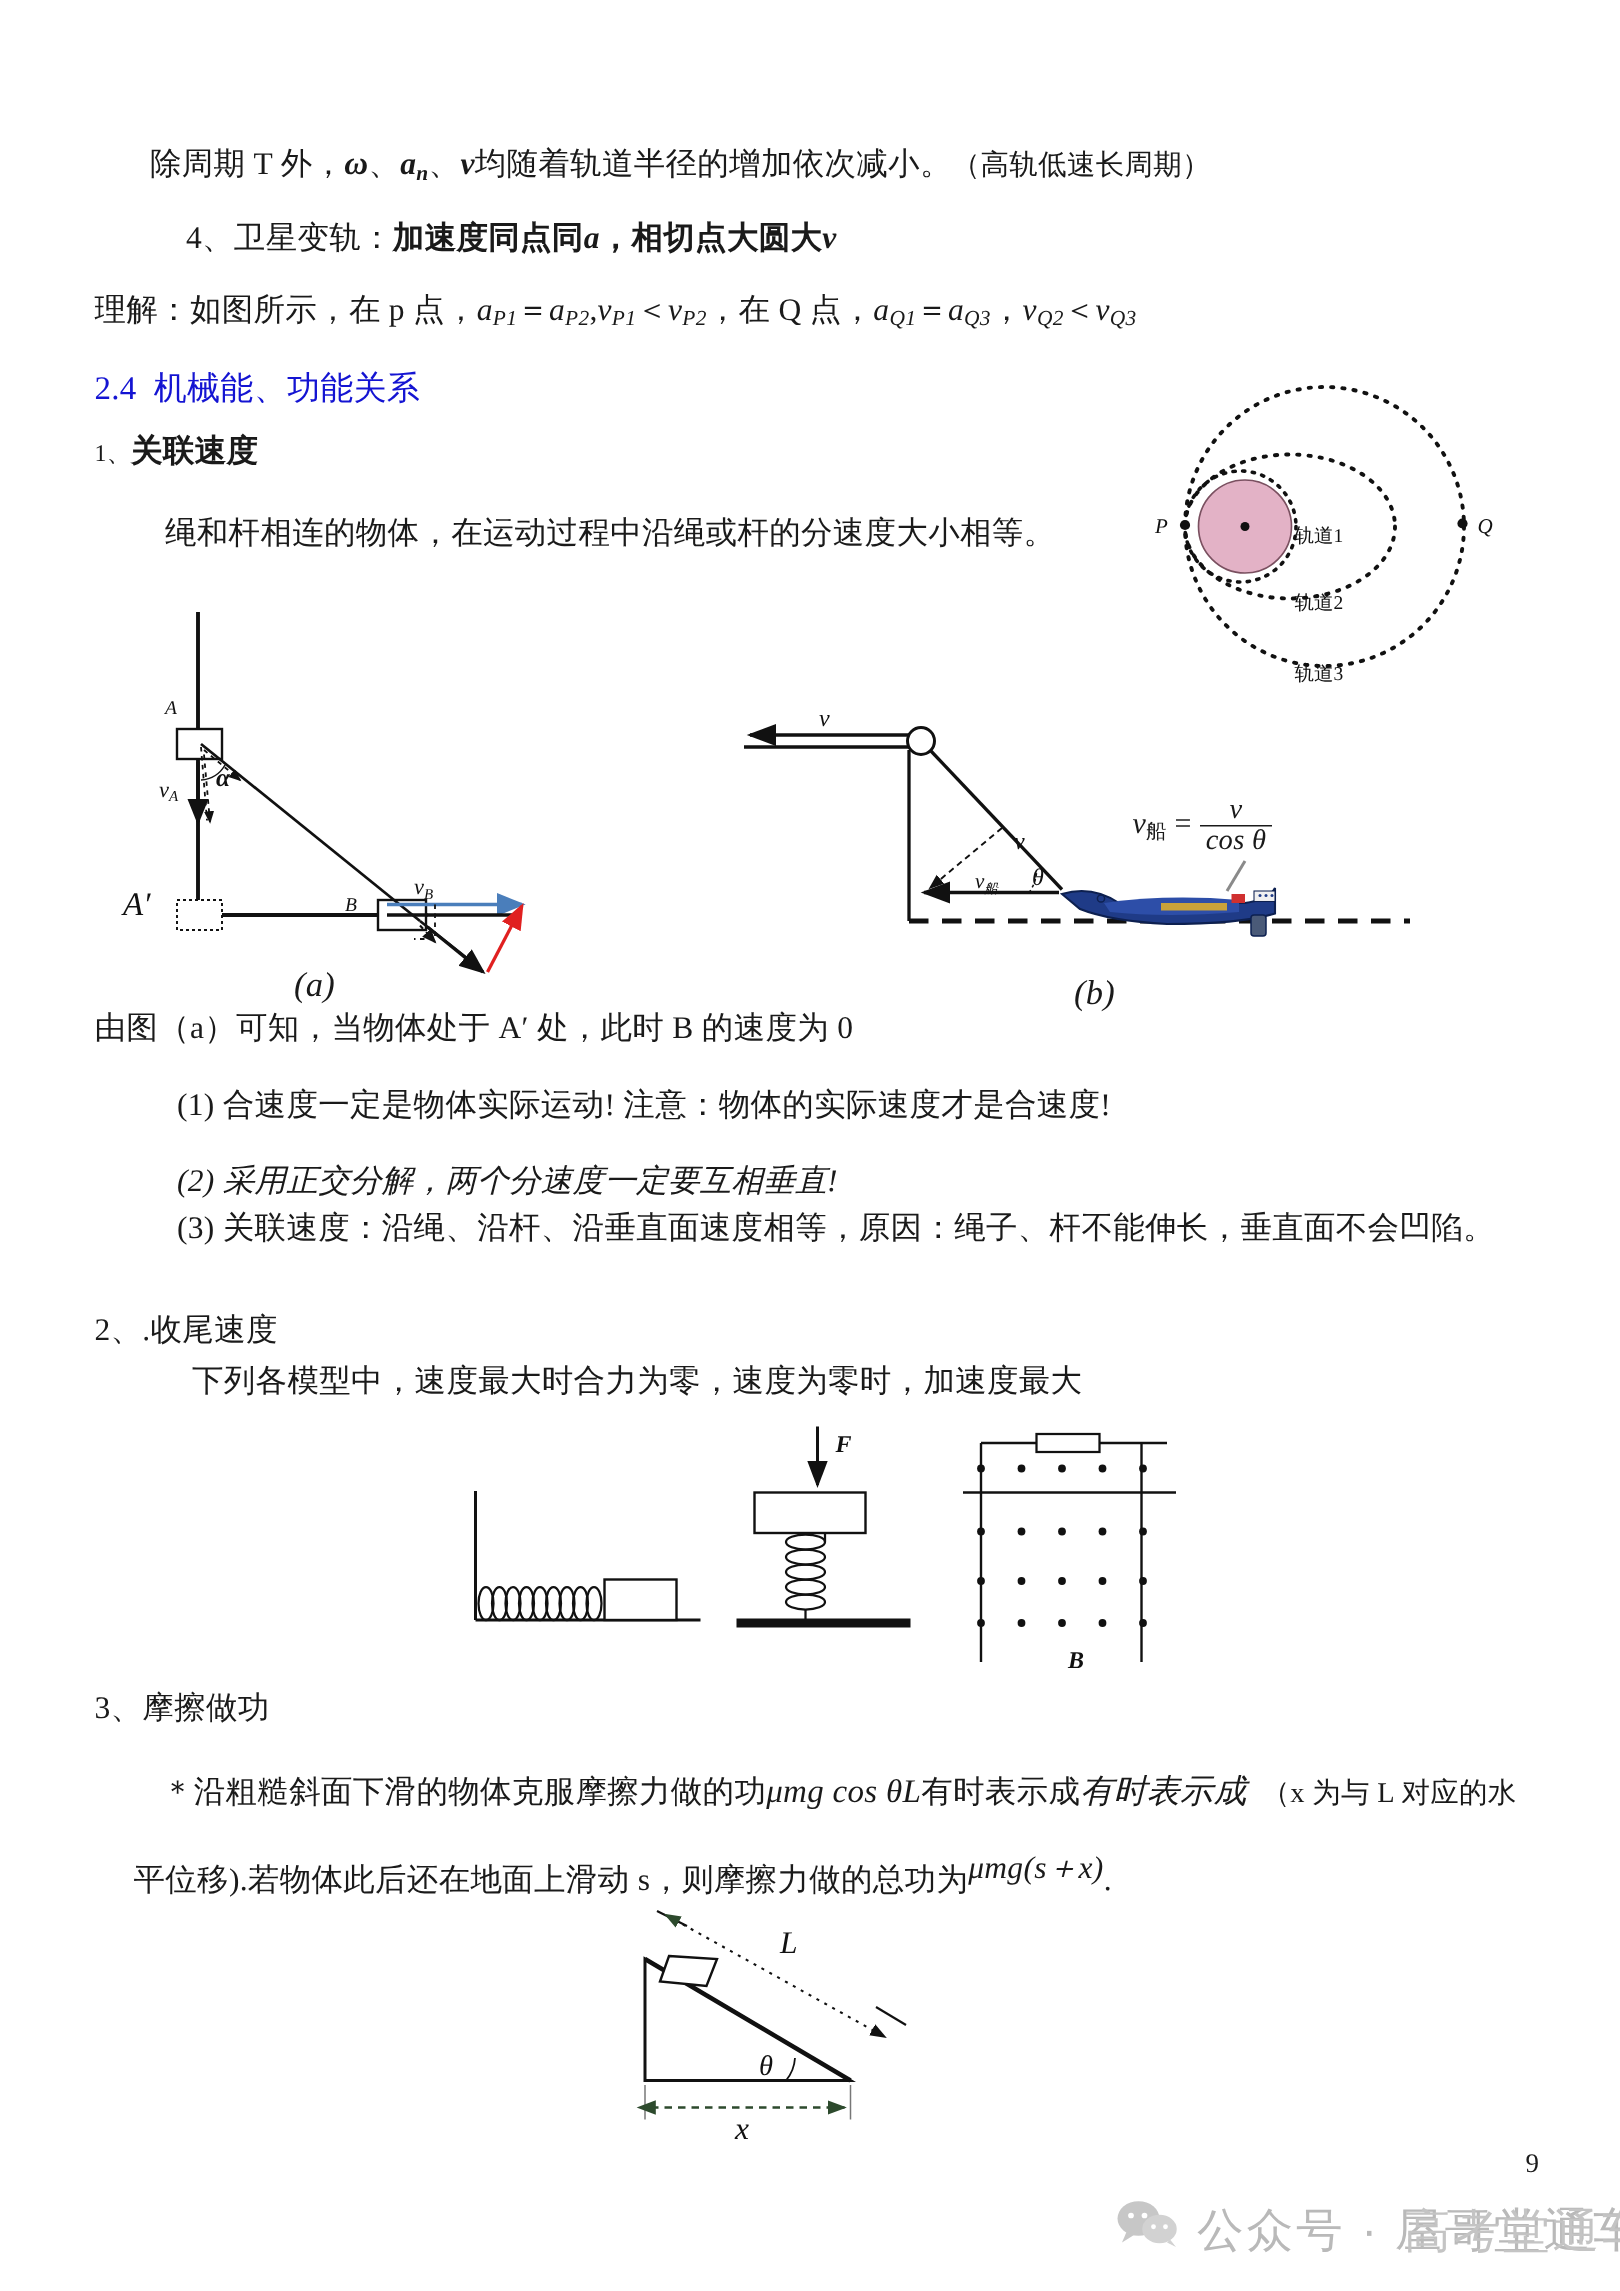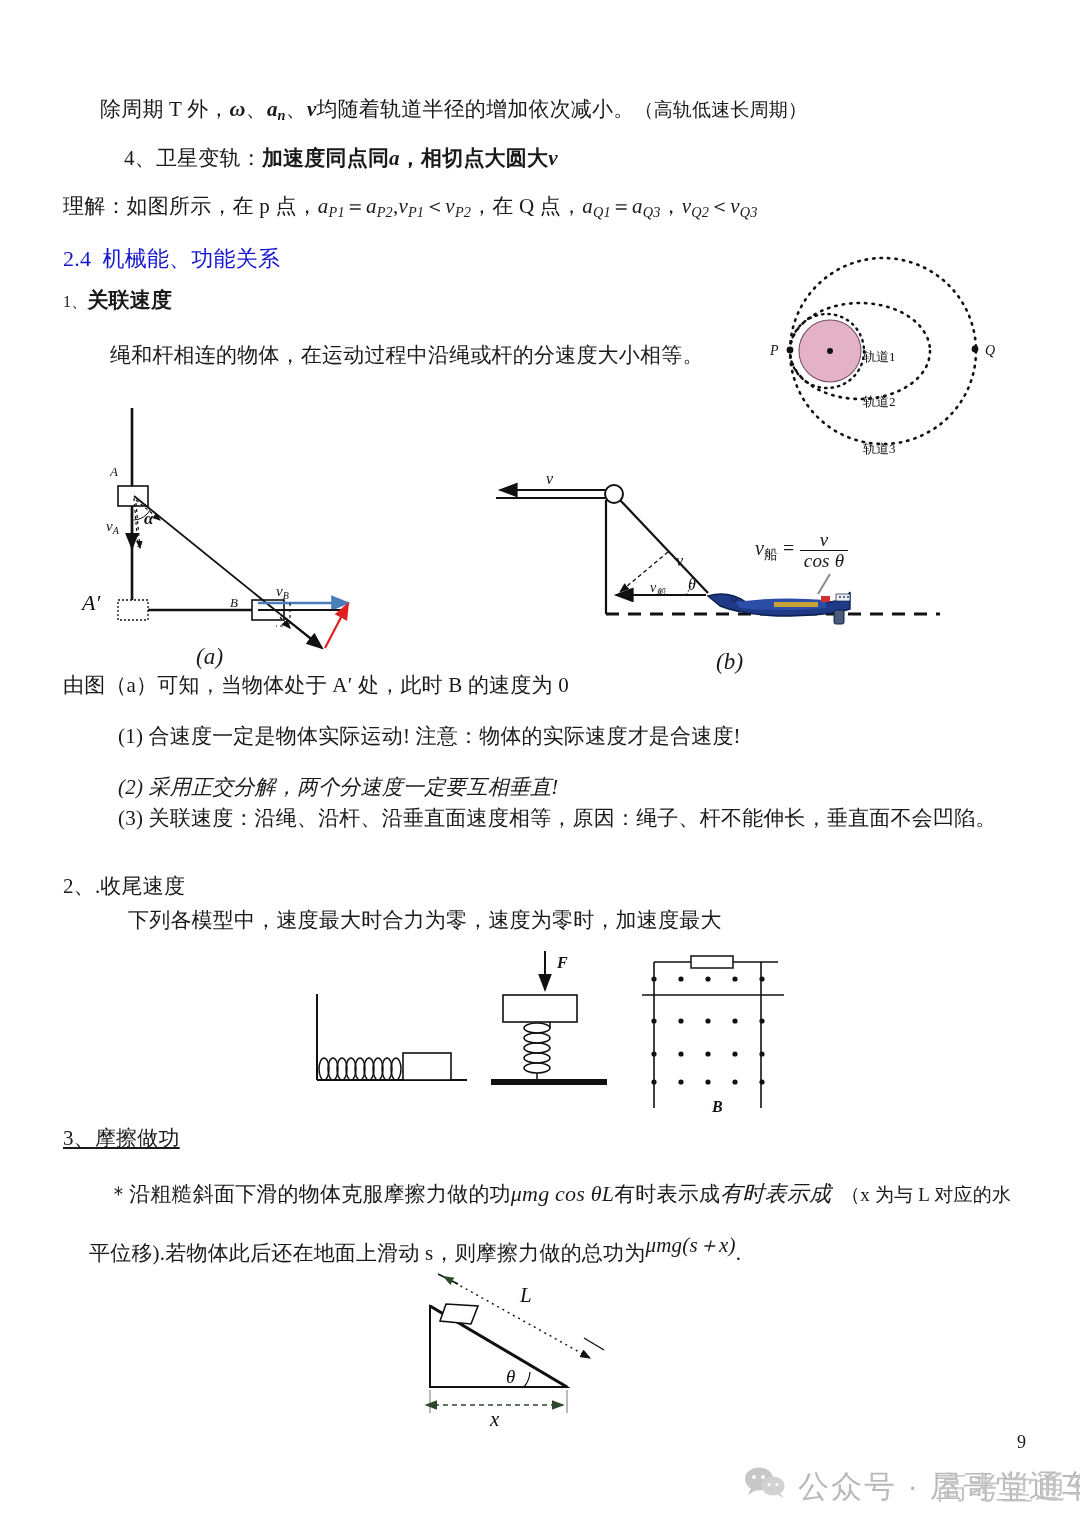--- a/index.html
+++ b/index.html
@@ -340,21 +340,21 @@
         <circle cx="18" cy="132" r="2.6"></circle>
           <circle cx="45" cy="132" r="2.6"></circle>
           <circle cx="72" cy="132" r="2.6"></circle>
           <circle cx="99" cy="132" r="2.6"></circle>
           <circle cx="126" cy="132" r="2.6"></circle>
       </g>
       <text x="76" y="162" font-size="16" font-style="italic" font-weight="bold" font-family="Liberation Serif, serif" fill="#111">B</text>
     </svg>
   </div>
 
-  <div class="tline" style="left:63px; top:1128px;text-decoration:underline;">
+  <div class="tline" style="left:63px; top:1128px;">
     <span class="cn">3、</span><span class="cn">摩擦做功</span>
   </div>
 
   <div class="tline" style="left:108px; top:1183px;">
     <span class="cn">＊沿粗糙斜面下滑的物体克服摩擦力做的功</span><span class="mi" style="font-size:22px">μmg cos θL</span><span class="cn">有时表示成</span><span class="mi" style="font-size:22px">有时表示成</span><span class="cn" style="font-size:19px">&nbsp;&nbsp;</span><span class="cn" style="font-size:19px">（x 为与 L 对应的水</span>
   </div>
 
   <div class="tline" style="left:63px; top:1243px;margin-left:26px;">
     <span class="cn">平位移).若物体此后还在地面上滑动 s，则摩擦力做的总功为</span><span class="mi" style="font-size:21px; position:relative; top:-8px;">μmg(s＋x)</span><span>.</span>
   </div>

